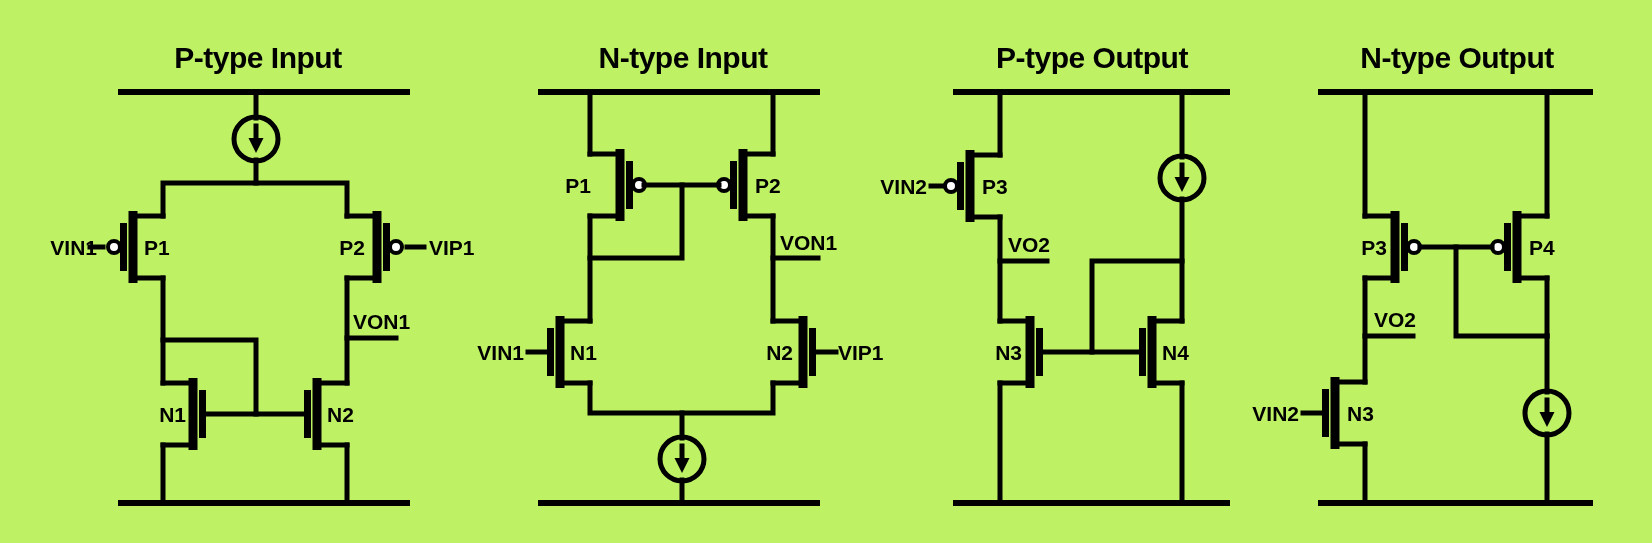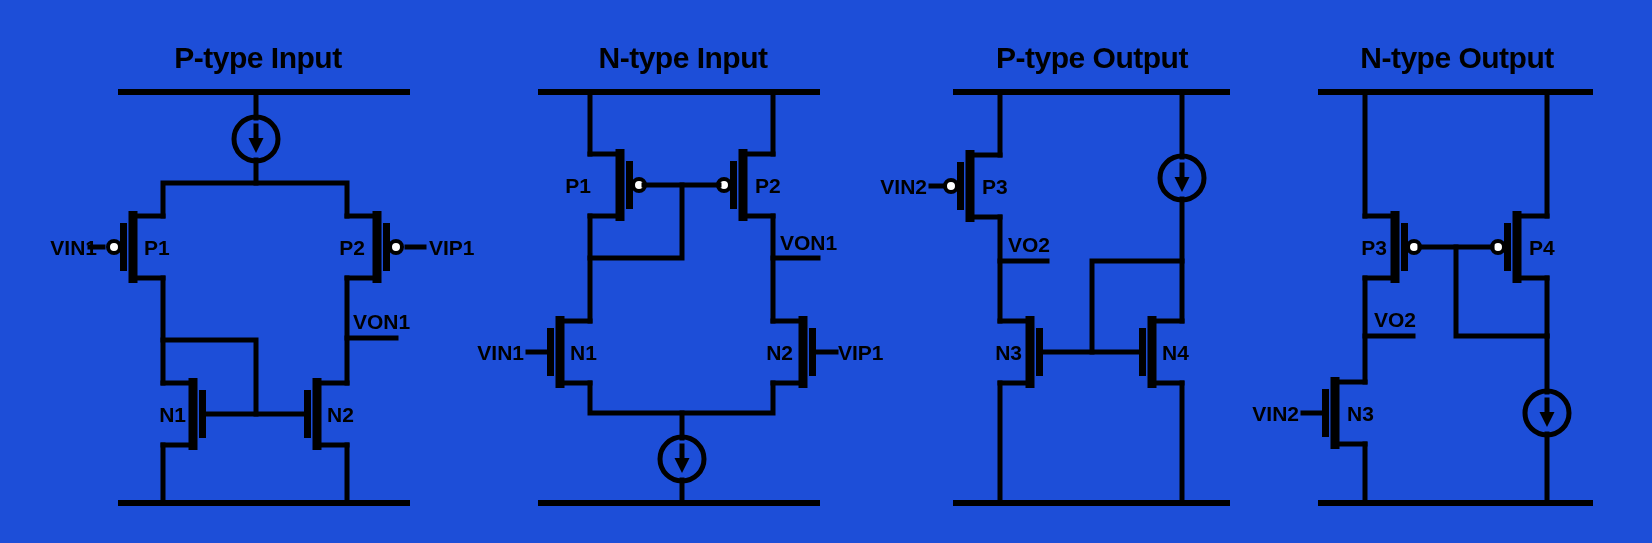--- a/index.html
+++ b/index.html
@@ -1,16 +1,16 @@
 <!DOCTYPE html>
 <html><head>
 <meta charset="utf-8">
 <style>
   html,body{margin:0;padding:0;background:#ffffff;}
-  .stage{width:1652px;height:543px;background:#1d4ed8;position:relative;}
+  .stage{width:1652px;height:543px;background:#bef264;position:relative;}
   svg{display:block;}
   .rail{stroke:#000000;stroke-width:6;fill:none;stroke-linecap:butt;}
   .wire{stroke:#000000;stroke-width:5;fill:none;stroke-linecap:square;stroke-linejoin:miter;}
   .bar{fill:#000000;stroke:none;}
   .bubble{fill:#ffffff;stroke:#000000;stroke-width:4;}
   .ring{fill:none;stroke:#000000;stroke-width:5;}
   .arrow{fill:#000000;stroke:none;}
   .ttl{font-family:"Liberation Sans",sans-serif;font-weight:bold;font-size:30px;fill:#000000;letter-spacing:-0.5px;}
   .lbl{font-family:"Liberation Sans",sans-serif;font-weight:bold;font-size:21px;fill:#000000;}
 </style>

